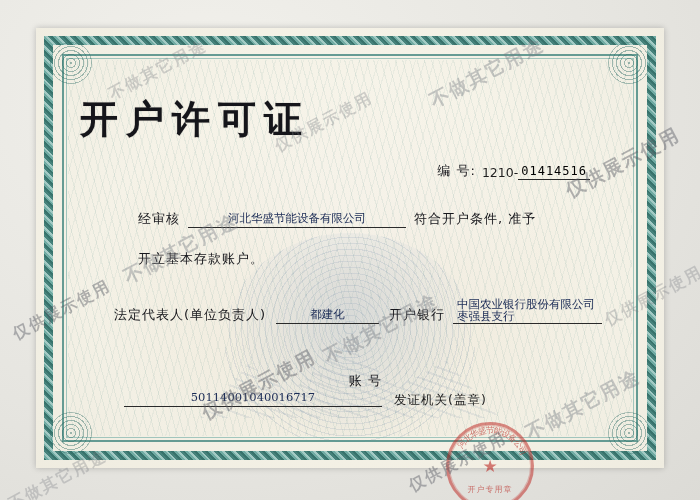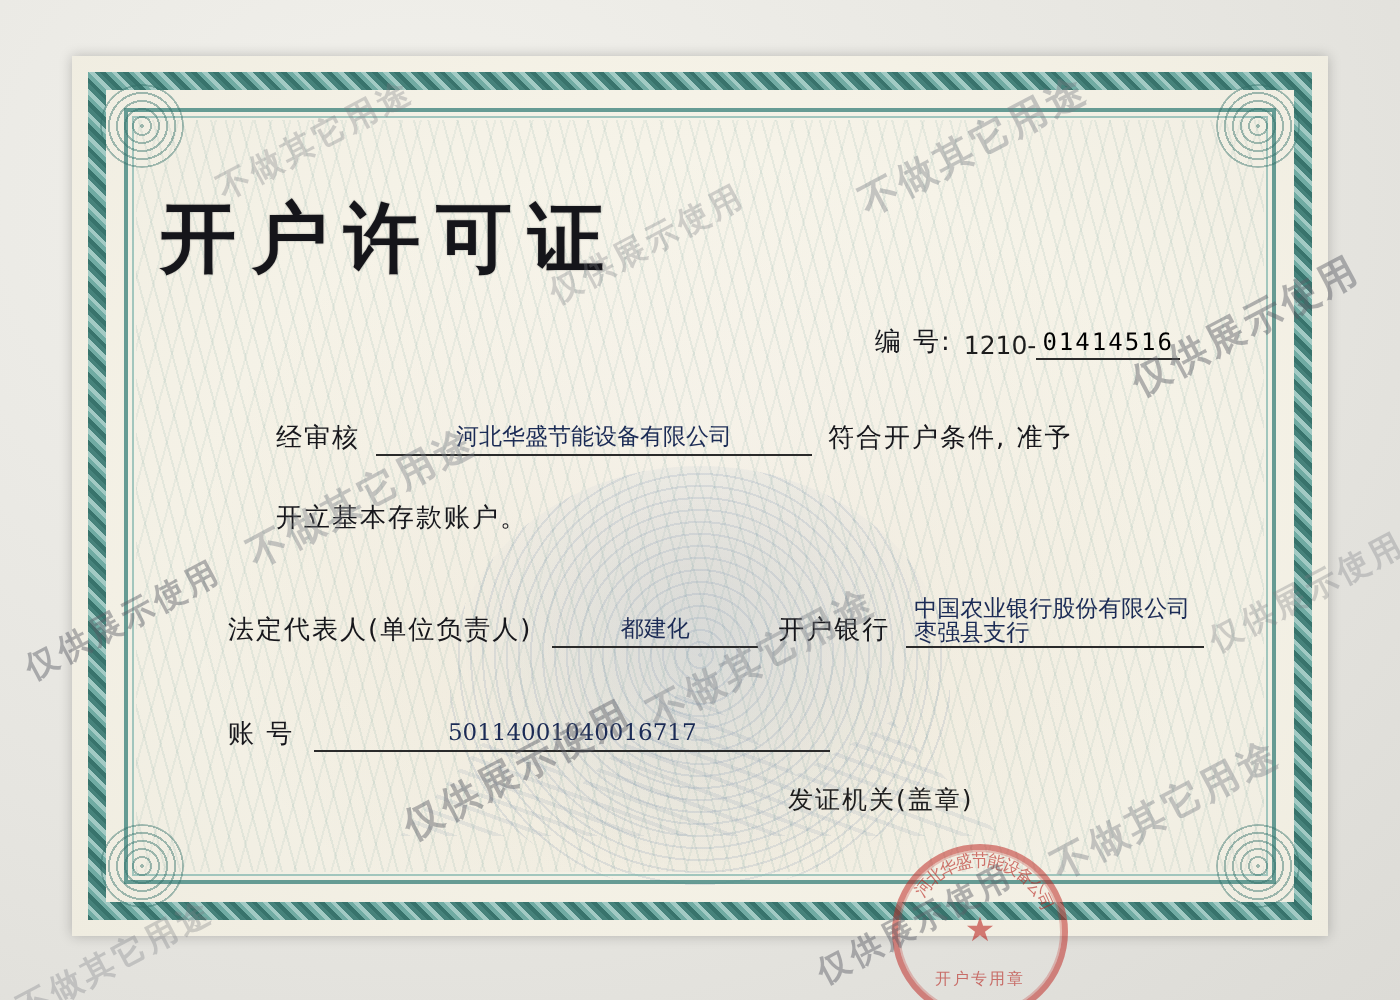--- a/index.html
+++ b/index.html
@@ -166,21 +166,21 @@
     border-bottom: 1px solid #2a2a2a;
     padding: 0 3px 1px 3px;
   }
 
   
   #row-approval { left: 34px; top: 92px; }
   #row-number   { right: 30px; top: 92px; }
   #row-body1    { left: 58px; top: 140px; right: 20px; }
   #row-body2    { left: 58px; top: 180px; }
   #row-rep      { left: 34px; top: 228px; right: 18px; }
-  #row-account  { left: 34px; top: 288px; }
+  #row-account  { left: 34px; top: 302px; flex-direction: column; }
 
   .issuer-block {
     position: absolute;
     right: 36px;
     top: 322px;
     width: 190px;
     font-size: 12.5px;
     letter-spacing: 1px;
   }
   .issuer-date {

